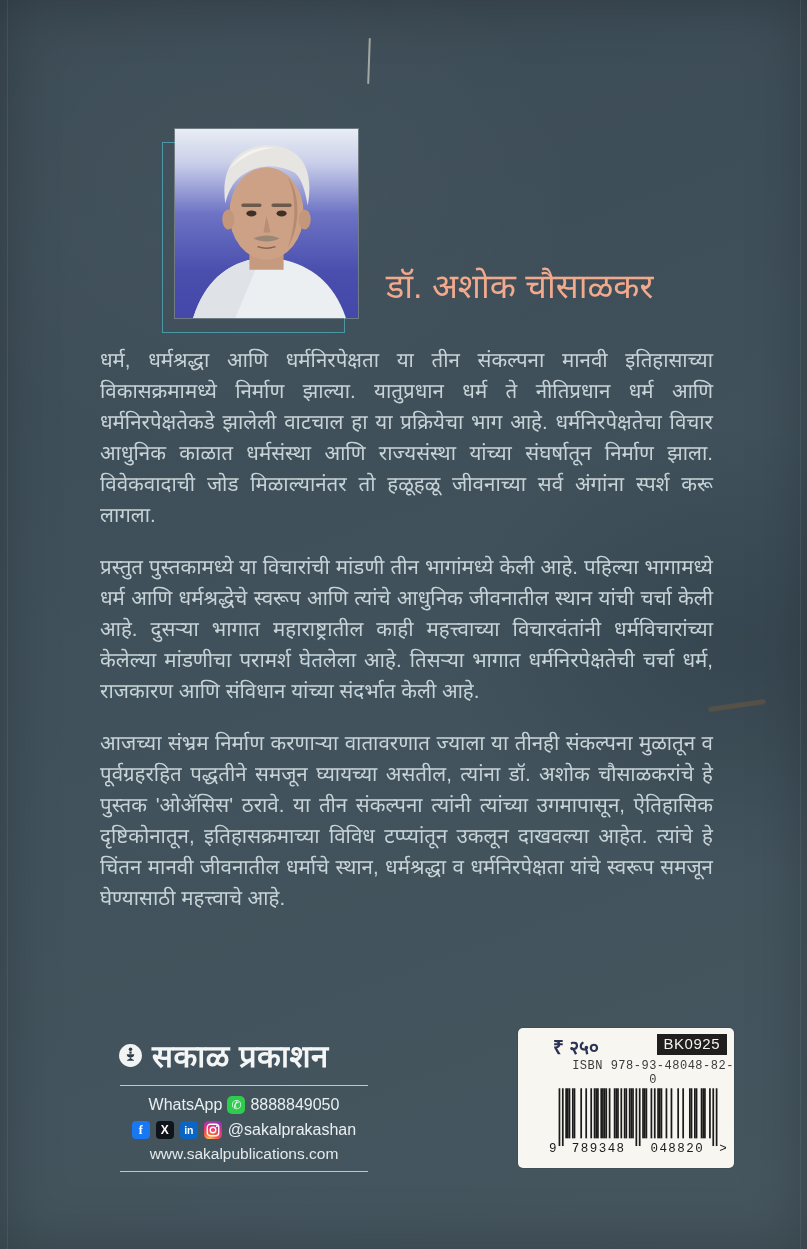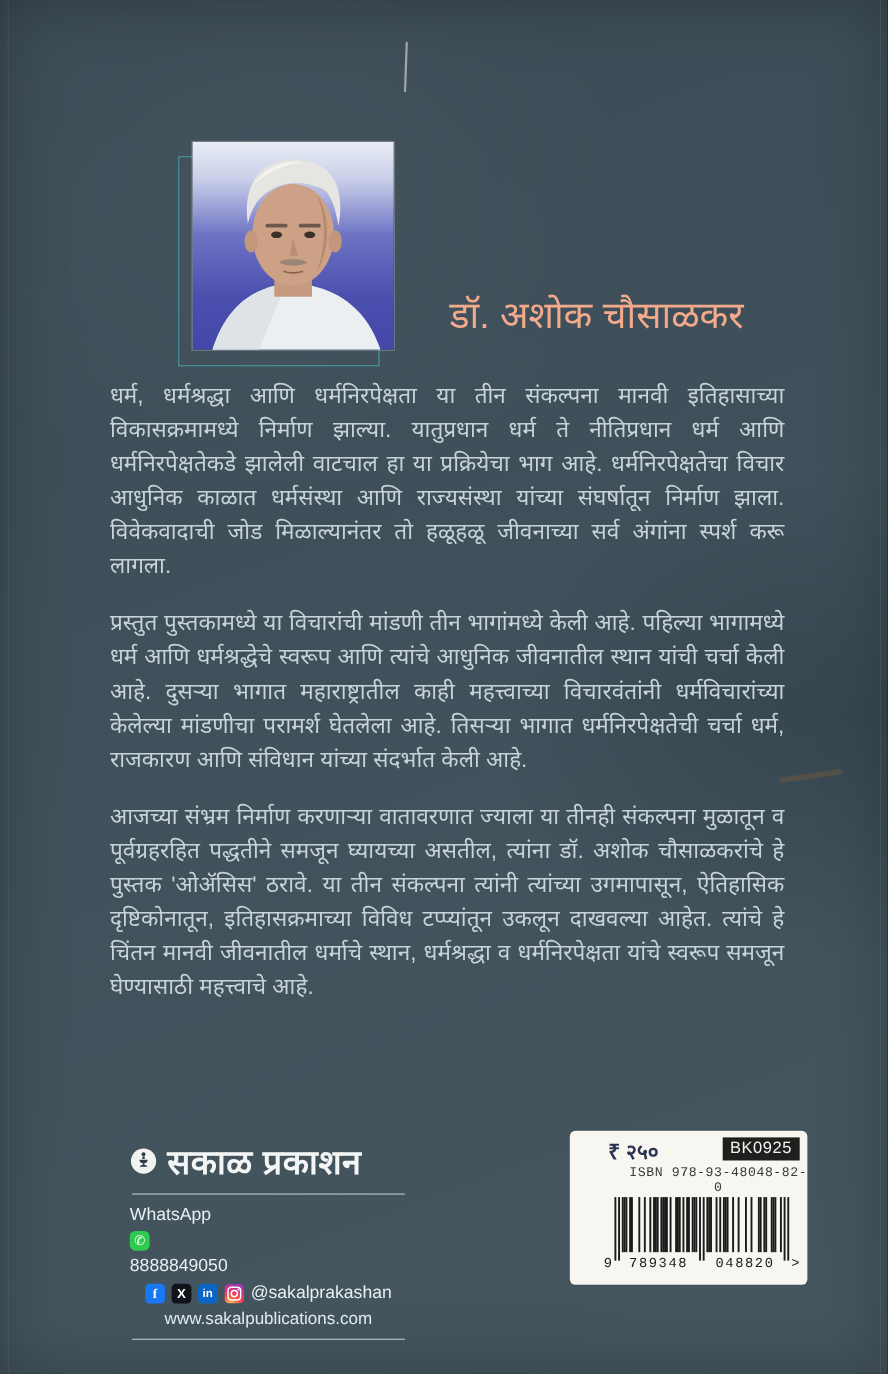--- a/index.html
+++ b/index.html
@@ -20,41 +20,41 @@
   .scratch-top{position:absolute;left:368px;top:38px;width:2px;height:46px;background:rgba(245,240,225,0.55);transform:rotate(2deg);border-radius:2px;}
   .scratch-mid{position:absolute;left:708px;top:703px;width:58px;height:5px;background:rgba(150,100,50,0.30);transform:rotate(-8deg);border-radius:3px;}
 
   
   .photo-frame{position:absolute;left:162px;top:142px;width:181px;height:189px;border:1.5px solid #4a98a6;}
   .photo{position:absolute;left:175px;top:129px;width:183px;height:189px;box-shadow:0 0 0 1px rgba(255,255,255,0.25);}
   .photo svg{display:block;width:100%;height:100%;}
 
   .author-name{
     position:absolute;left:386px;top:262px;width:290px;
-    font-size:34px;color:#f2a98c;white-space:nowrap;text-align:right;
+    font-size:34px;color:#f2a98c;white-space:nowrap;text-align:left;
   }
 
   
   .blurb{position:absolute;left:100px;top:344px;width:613px;color:#c7d3d7;}
   .blurb p{
     margin:0 0 21px 0;
     font-size:20.5px;line-height:31px;
     text-align:justify;text-align-last:left;
   }
   .blurb p:last-child{margin-bottom:0;}
 
   
   .publisher{position:absolute;left:118px;top:1034px;width:252px;text-align:center;color:#eef2f3;}
   .pub-row{display:flex;justify-content:flex-start;align-items:center;gap:9px;}
   .pub-logo{width:25px;height:25px;flex:0 0 auto;}
   .pub-logo svg{display:block;width:100%;height:100%;}
   .pub-name{font-size:31px;font-weight:bold;letter-spacing:0.5px;white-space:nowrap;color:#f4f6f6;}
   .rule{height:1px;background:#b9c9cf;margin:9px 2px 10px;}
   .rule2{margin:8px 2px 0;}
-  .wa-row{display:flex;justify-content:center;align-items:flex-start;gap:5px;font-size:16px;color:#e9eef0;margin-bottom:7px;flex-direction:column;}
+  .wa-row{display:flex;justify-content:center;align-items:flex-start;gap:5px;font-size:16px;color:#e9eef0;margin-bottom:7px;}
   .wa-icon{display:inline-flex;align-items:center;justify-content:center;width:18px;height:18px;border-radius:5px;background:#2ecc4e;color:#fff;font-size:12px;}
   .social-row{display:flex;justify-content:center;align-items:center;gap:6px;font-size:16px;color:#e9eef0;margin-bottom:6px;}
   .sicon{display:inline-flex;align-items:center;justify-content:center;width:18px;height:18px;border-radius:4px;color:#fff;font-size:12px;font-weight:bold;}
   .fb{background:#1877f2;font-family:"Liberation Serif",serif;}
   .xx{background:#10141a;}
   .li{background:#0a66c2;font-size:10.5px;}
   .ig{padding:0;}
   .ig svg{display:block;width:18px;height:18px;}
   .website{font-size:15.5px;color:#e4eaec;}
 

